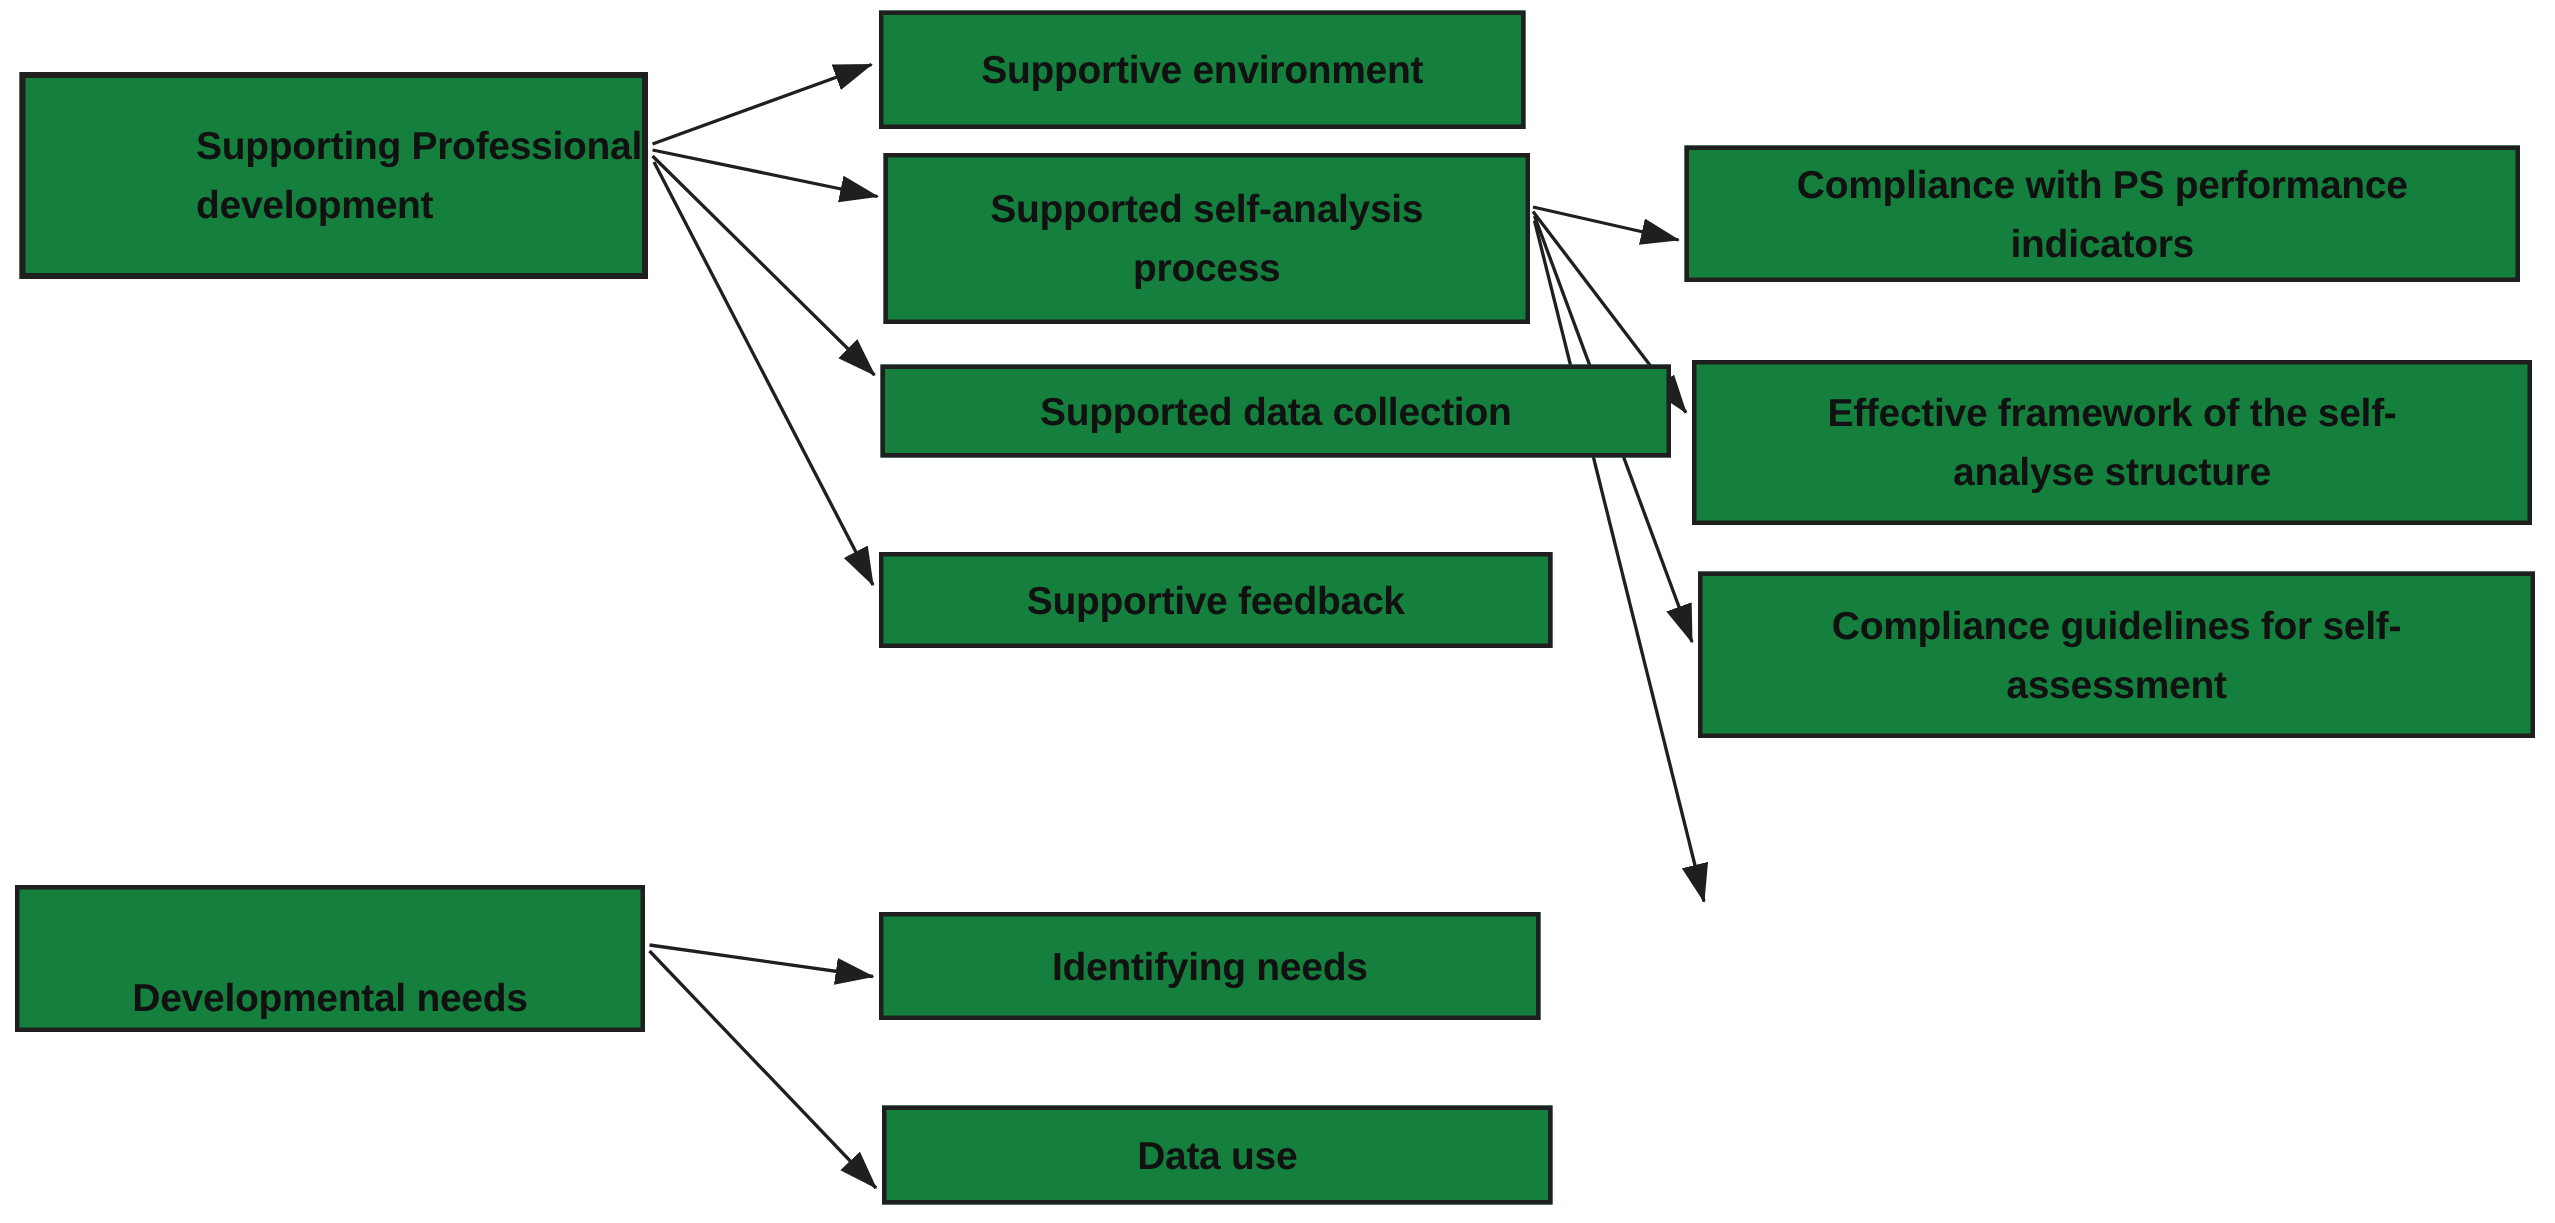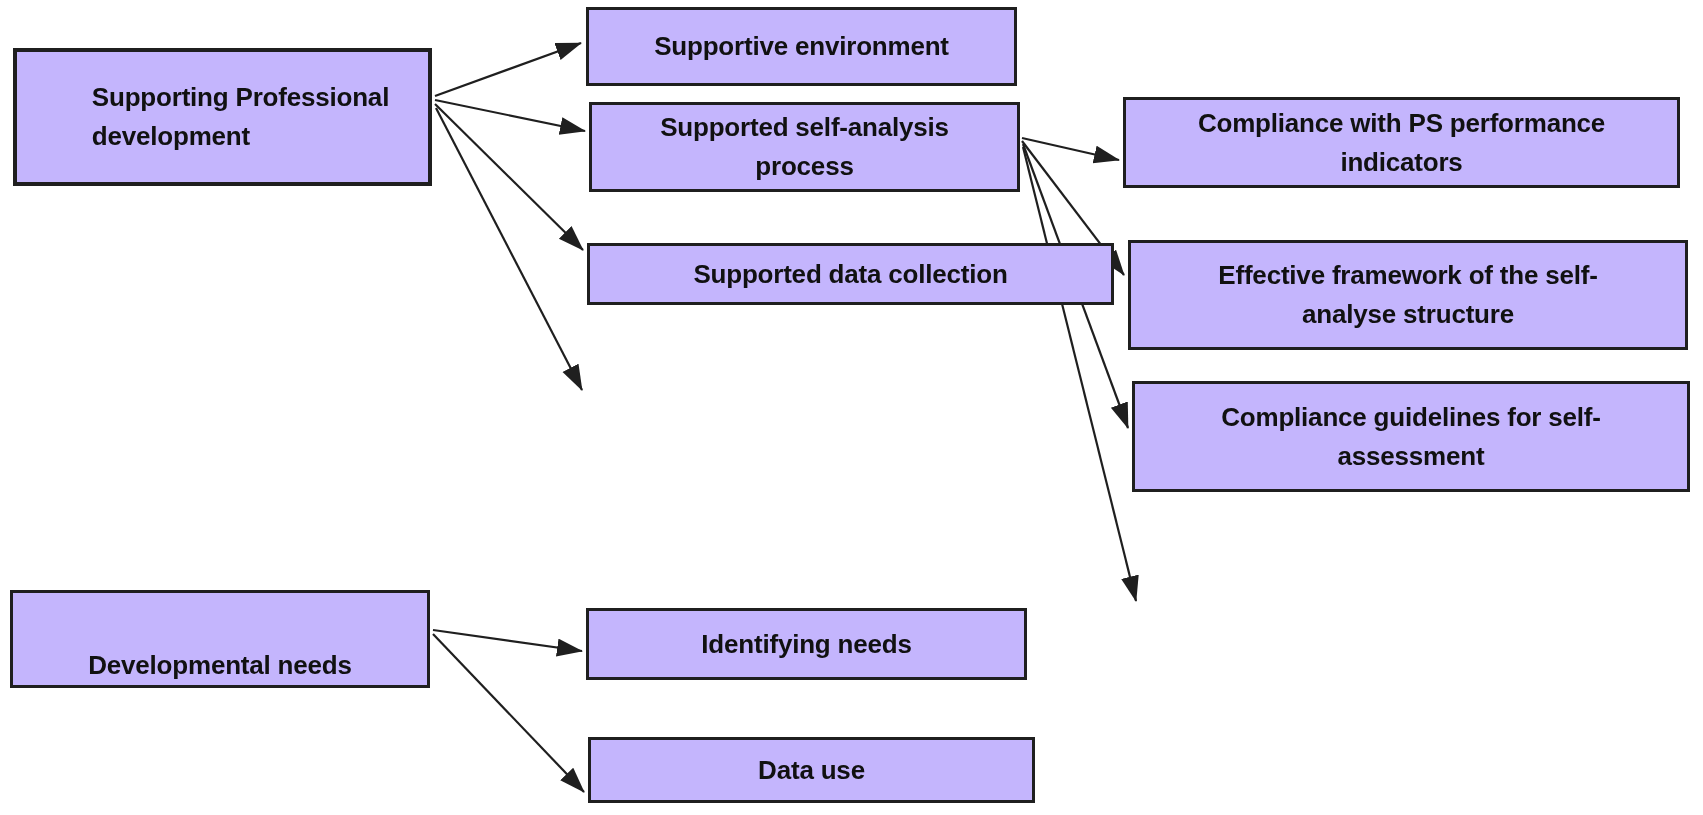--- a/index.html
+++ b/index.html
@@ -11,47 +11,47 @@
     position: relative;
     width: 1703px;
     height: 815px;
     background: #ffffff;
     font-family: "Liberation Sans", sans-serif;
     overflow: hidden;
   }
   .node {
     position: absolute;
     box-sizing: border-box;
-    background: #c4b5fd;
+    background: #15803d;
     border: 3px solid #1f1f1f;
     display: flex;
     align-items: center;
     justify-content: center;
     text-align: center;
     color: #111111;
     font-weight: 700;
     font-size: 26px;
     line-height: 1.5;
   }
   .node .lbl {
     white-space: pre-line;
     letter-spacing: -0.2px;
   }
   .node.align-left {
-    justify-content: center;
+    justify-content: flex-end;
     text-align: left;
     padding-left: 36px;
   }
   .node.thick {
     border-width: 4px;
   }
   
   #n-a { left: 13px;   top: 48px;  width: 419px; height: 138px; }
   #n-b { left: 586px;  top: 7px;   width: 431px; height: 79px;  }
-  #n-c { left: 589px;  top: 102px; width: 431px; height: 90px; }
+  #n-c { left: 589px;  top: 102px; width: 431px; height: 114px; }
   #n-d { left: 587px;  top: 243px; width: 527px; height: 62px;  }
   #n-e { left: 586px;  top: 368px; width: 449px; height: 64px;  }
   #n-f { left: 10px;   top: 590px; width: 420px; height: 98px; align-items: flex-end;  }
   #n-g { left: 586px;  top: 608px; width: 441px; height: 72px;  }
   #n-h { left: 588px;  top: 737px; width: 447px; height: 66px;  }
   #n-i { left: 1123px; top: 97px;  width: 557px; height: 91px; }
   #n-j { left: 1128px; top: 240px; width: 560px; height: 110px; justify-content: center; }
   #n-k { left: 1132px; top: 381px; width: 558px; height: 111px; }
   #n-l { left: 1140px; top: 527px; width: 555px; height: 135px; }
   .arrows {
@@ -100,20 +100,23 @@
 
   <div id="n-c" class="node">
     <span class="lbl">Supported self-analysis
 process</span>
   </div>
 
   <div id="n-d" class="node">
     <span class="lbl">Supported data collection</span>
   </div>
 
+  <div id="n-e" class="node">
+    <span class="lbl">Supportive feedback</span>
+  </div>
 
   <div id="n-f" class="node">
     <span class="lbl">Developmental needs</span>
   </div>
 
   <div id="n-g" class="node">
     <span class="lbl">Identifying needs</span>
   </div>
 
   <div id="n-h" class="node">

